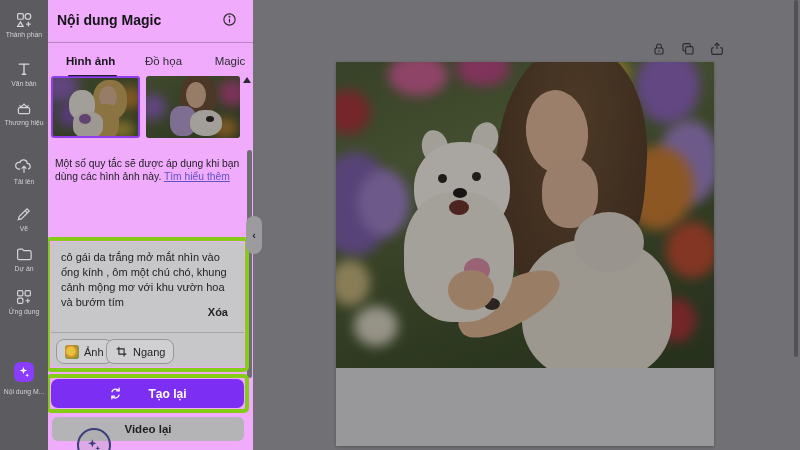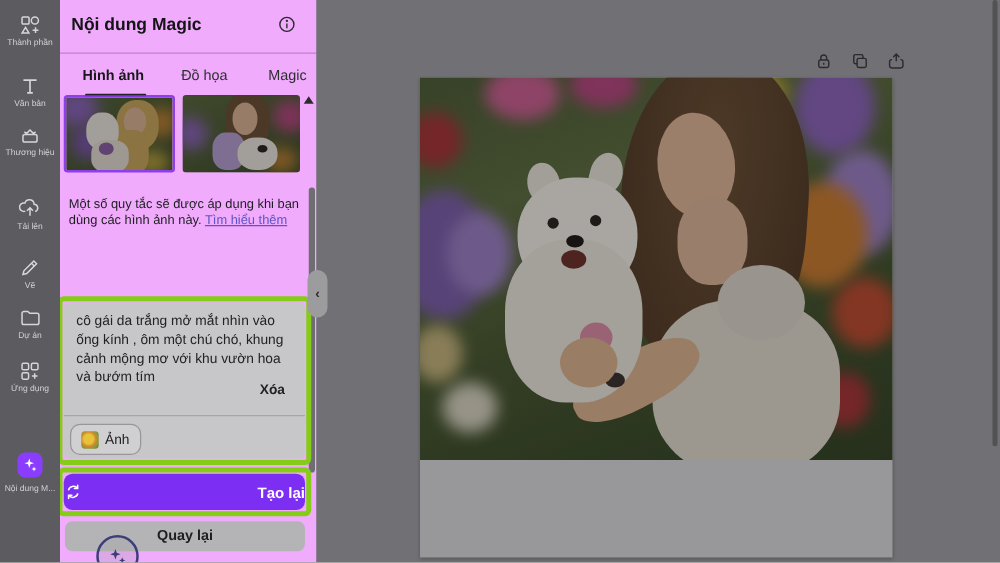--- a/index.html
+++ b/index.html
@@ -49,21 +49,21 @@
   #prompt-text { position:absolute; left:10px; top:8px; width:172px; font-size:11px; line-height:15px; color:#232326; cursor:text; }
   #clear-btn { position:absolute; right:16px; top:64px; font-size:11px; font-weight:bold; color:#232326; cursor:pointer; }
   #card-divider { position:absolute; left:0; right:0; top:90px; border-top:1px solid #a6a6aa; }
   .chip { position:absolute; top:97px; height:25px; background:#d0d0d3; border:1px solid #97979b; border-radius:8px; display:flex; align-items:center; padding:0 8px; gap:5px; cursor:pointer; }
   #chip-type { left:5px; }
   #chip-orient { left:55px; }
   .chip-label { font-size:11px; color:#232326; }
   #chip-img-ico { width:14px; height:14px; border-radius:3px;
     background:radial-gradient(circle at 42% 45%, #e8c33a 0 34%, #d08a2e 52%, #8a9a3a 70%, #66752c 100%); }
 
-  #generate-btn { position:absolute; inset:1px; background:#7c2ff2; border-radius:7px; display:flex; align-items:center; justify-content:space-between; gap:25px; cursor:pointer; }
+  #generate-btn { position:absolute; inset:1px; background:#7c2ff2; border-radius:7px; display:flex; align-items:center; justify-content:center; gap:25px; cursor:pointer; }
   #generate-label { color:#ffffff; font-size:12px; font-weight:bold; }
   #back-btn { position:absolute; left:4px; top:417px; width:192px; height:24px; background:#b4b4b7; border-radius:6px; display:flex; align-items:center; justify-content:center; cursor:pointer; }
   #back-label { font-size:11.5px; font-weight:bold; color:#1e1e21; }
 
   #panel-scrollbar { position:absolute; right:1px; top:150px; width:5px; height:228px; background:#6e6e72; border-radius:3px; }
   #scroll-up-arrow { position:absolute; right:2px; top:77px; width:0; height:0; border-left:4px solid transparent; border-right:4px solid transparent; border-bottom:6px solid #2c2c2f; cursor:pointer; }
   #collapse-handle { position:absolute; left:198px; top:216px; width:16px; height:38px; background:#9c9c9f; border-radius:8px; z-index:7; display:flex; align-items:center; justify-content:center; cursor:pointer; }
   #collapse-handle span { font-size:11px; color:#2b2b2e; font-weight:bold; }
 
   #assistant-fab { position:absolute; left:29px; top:428px; width:34px; height:34px; border-radius:50%; border:2px solid #3b3e7a; background:rgba(160,160,165,0.25); z-index:8; display:flex; align-items:center; justify-content:center; cursor:pointer; }
@@ -210,37 +210,44 @@
 
     <div class="redbox" id="redbox-prompt">
       <div id="prompt-card">
         <div id="prompt-text">cô gái da trắng mở mắt nhìn vào ống kính , ôm một chú chó, khung cảnh mộng mơ với khu vườn hoa và bướm tím</div>
         <div id="clear-btn">Xóa</div>
         <div id="card-divider"></div>
         <div class="chip" id="chip-type">
           <span id="chip-img-ico"></span>
           <span class="chip-label">Ảnh</span>
         </div>
+        <div class="chip" id="chip-orient">
+          <svg class="ico" viewBox="0 0 20 20" width="13" height="13" fill="none" stroke="#29292c" stroke-width="1.7">
+            <path d="M6 2.5v11.5h11.5"></path>
+              <path d="M2.5 6H14v11.5"></path>
+          </svg>
+          <span class="chip-label">Ngang</span>
+        </div>
       </div>
     </div>
 
     <div class="redbox" id="redbox-generate">
       <div id="generate-btn">
         <svg class="ico" viewBox="0 0 24 24" width="15" height="15" fill="none" stroke="#ffffff" stroke-width="2">
           <path d="M6 10a6.5 6.5 0 0111.5-2.5"></path>
             <path d="M17.8 3.5v4.2h-4.2" stroke-linecap="round"></path>
           <path d="M18 14a6.5 6.5 0 01-11.5 2.5"></path>
             <path d="M6.2 20.5v-4.2h4.2" stroke-linecap="round"></path>
         </svg>
         <span id="generate-label">Tạo lại</span>
       </div>
     </div>
 
     <div id="back-btn">
-      <span id="back-label">Quay lại</span>
+      <span id="back-label">Video lại</span>
     </div>
 
     <div id="panel-scrollbar"></div>
     <div id="scroll-up-arrow"></div>
     <div id="collapse-handle">
         <span>‹</span>
       </div>
 
     <div id="assistant-fab">
       <svg viewBox="0 0 24 24" width="20" height="20" fill="#3b3e7a">

